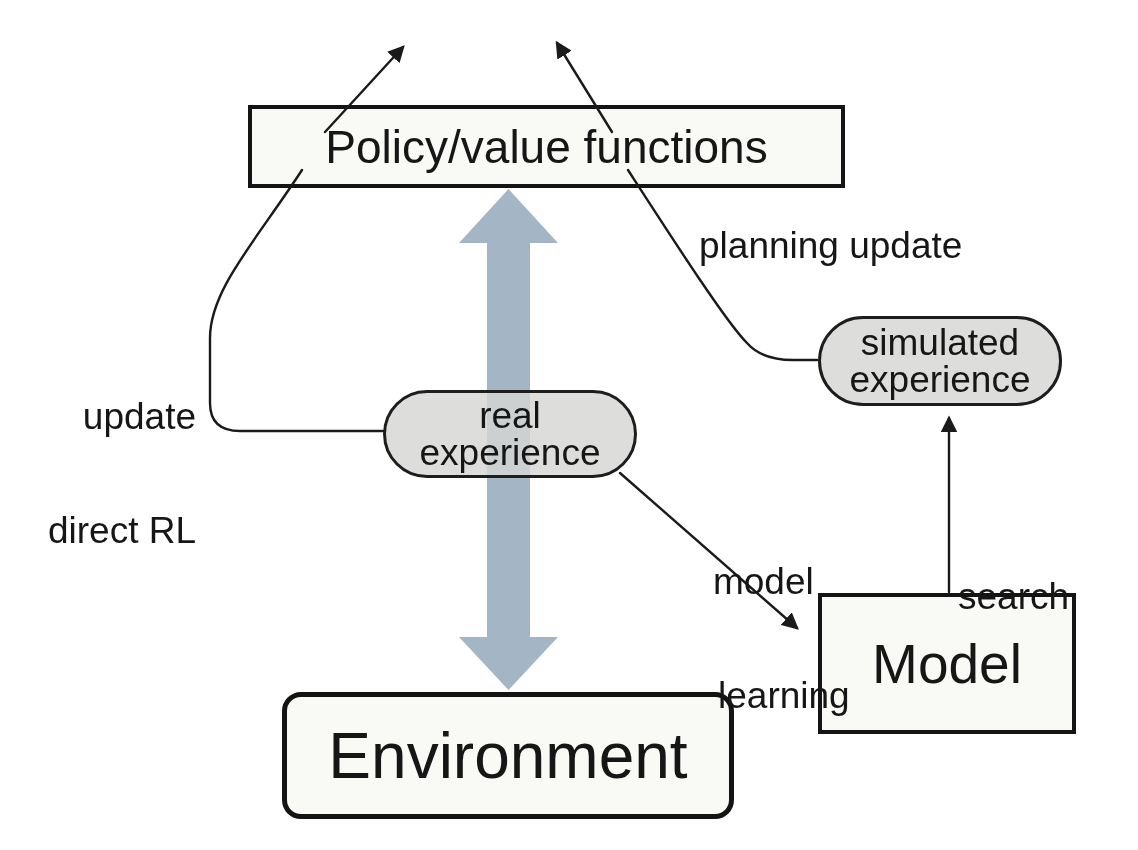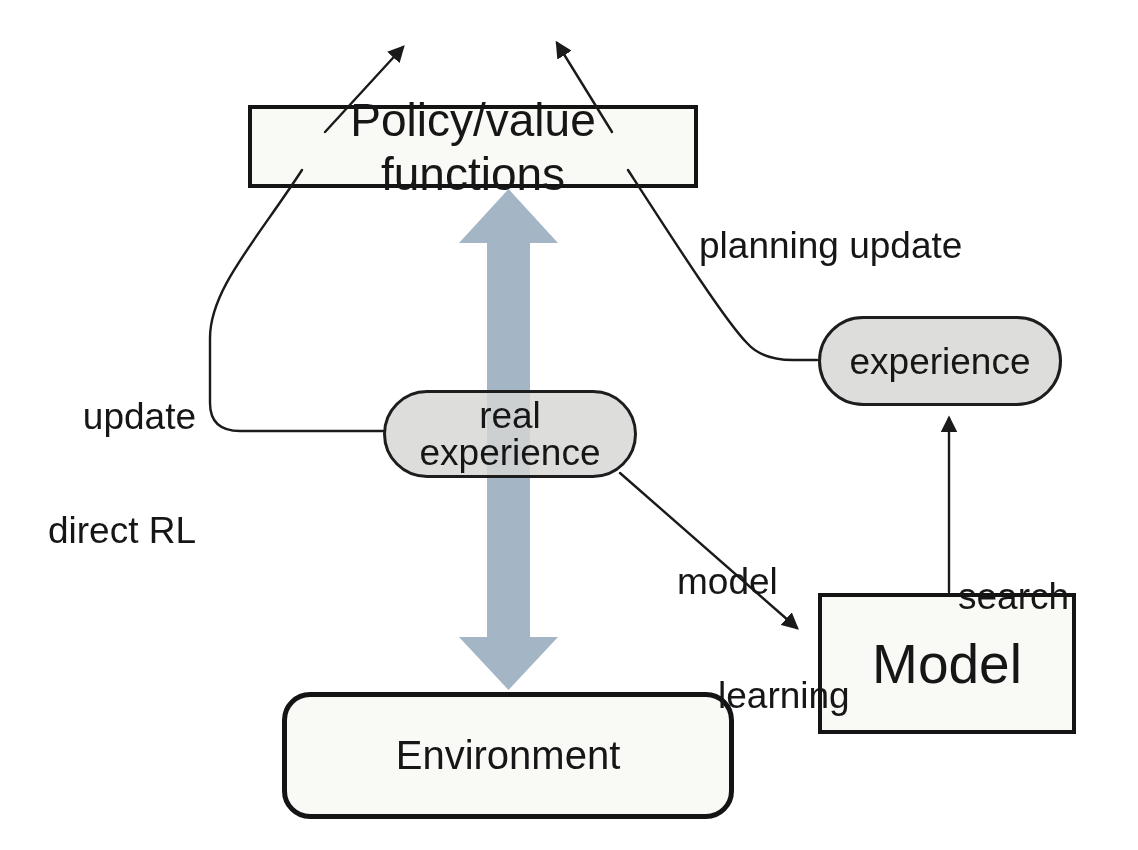--- a/index.html
+++ b/index.html
@@ -22,37 +22,37 @@
     width: 1138px;
     height: 850px;
     pointer-events: none;
   }
   #band-layer { z-index: 1; }
   .node { position: absolute; z-index: 2; box-sizing: border-box;
           display: flex; align-items: center; justify-content: center;
           text-align: center; }
   #line-layer { z-index: 3; }
   .lbl { position: absolute; z-index: 4; font-size: 37px; line-height: 38px;
-         white-space: pre; color: #161616; }
+         white-space: pre; color: #161616; text-align: center; }
 
   .rect-box {
     background: #f9f9f6;
     border: 4px solid #141414;
   }
   .pill {
     background: rgba(213,213,211,0.82);
     border: 3px solid #1d1d1d;
     flex-direction: column;
     font-size: 37px;
     line-height: 37px;
   }
 
-  #policy-box   { left: 248px; top: 105px; width: 450px; height: 83px;  font-size: 46px; }
-  #env-box      { left: 282px; top: 692px; width: 452px; height: 127px; font-size: 40px;
-                  border-width: 5px; border-radius: 28px; }
+  #policy-box   { left: 248px; top: 105px; width: 597px; height: 83px;  font-size: 46px; }
+  #env-box      { left: 282px; top: 692px; width: 452px; height: 127px; font-size: 64px;
+                  border-width: 5px; border-radius: 19px; }
   #model-box    { left: 818px; top: 593px; width: 258px; height: 141px; font-size: 55px; }
   #real-pill    { left: 383px; top: 390px; width: 254px; height: 88px; border-radius: 44px; text-align: center; }
   #sim-pill     { left: 818px; top: 316px; width: 244px; height: 90px; border-radius: 45px; }
 
   #direct-rl-label      { left: 20px;  top: 322px; width: 176px; text-align: right; }
   #planning-label       { left: 699px; top: 227px; }
   #model-learning-label { left: 677px; top: 487px; }
   #model-learning-label .indent { padding-left: 41px; }
   #search-control-label { left: 958px; top: 492px; line-height: 42px; }
 </style>
@@ -77,20 +77,21 @@
   <div class="node rect-box" id="model-box">
     <span>Model</span>
   </div>
 
   <div class="node pill" id="real-pill">
     <span>real</span>
     <span>experience</span>
   </div>
 
   <div class="node pill" id="sim-pill">
+    <span>simulated</span>
     <span>experience</span>
   </div>
 
   <svg id="line-layer" class="layer">
     <defs>
       <marker id="ah" viewBox="0 0 10 10" refX="8.5" refY="5" markerWidth="7" markerHeight="7" orient="auto-start-reverse">
         <path d="M0,0 L10,5 L0,10 Z" fill="#1a1a1a"></path>
       </marker>
     </defs>
     <g fill="none" stroke="#1a1a1a" stroke-width="2.4" stroke-linecap="round">

